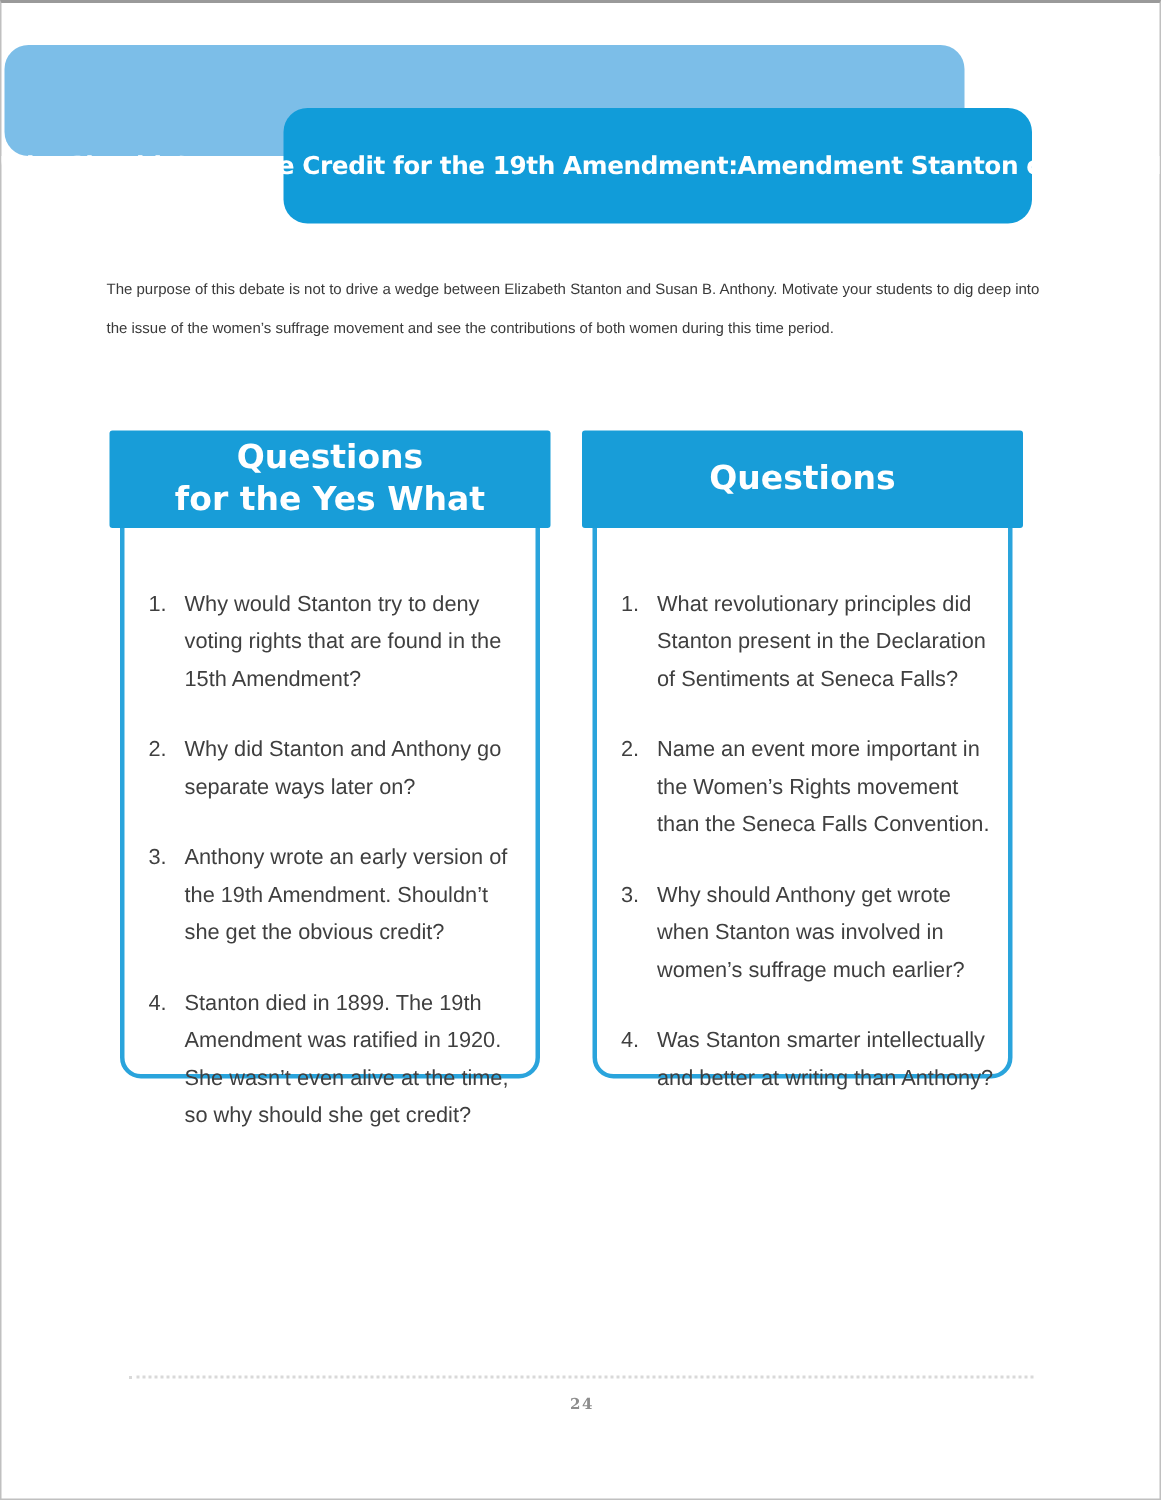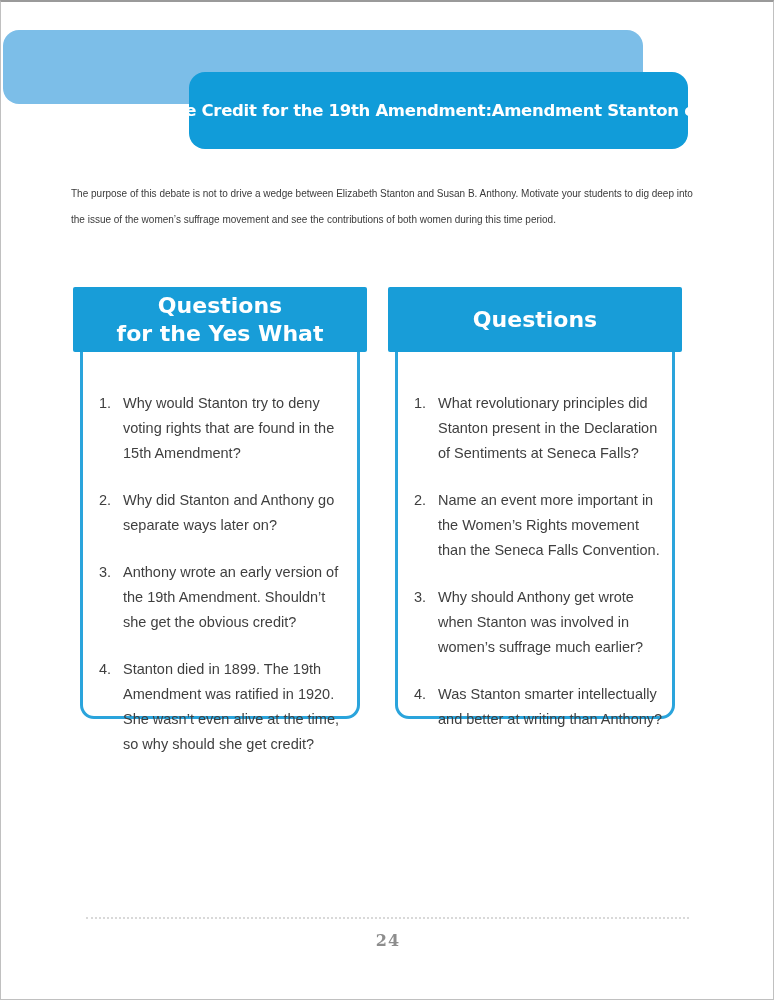--- a/index.html
+++ b/index.html
@@ -111,21 +111,21 @@
   }
 
   .page-num {
     position: absolute;
     left: 0; top: 929px;
     width: 774px;
     text-align: center;
     color: #8d8d8d;
     font-family: "DejaVu Serif", serif;
     font-weight: bold;
-    font-size: 16px;
+    font-size: 10px;
     letter-spacing: 1px;
   }
 </style>
 </head>
 <body>
 
 <div class="page">
 
   <div class="light-band"></div>
 

